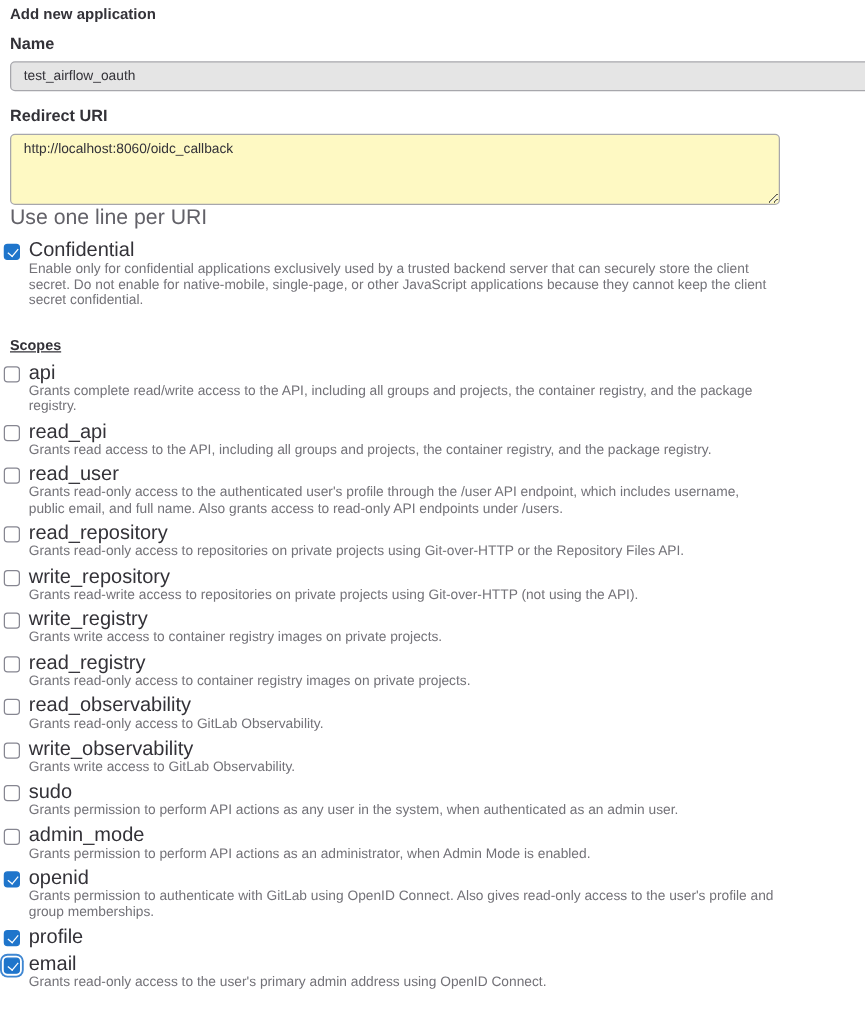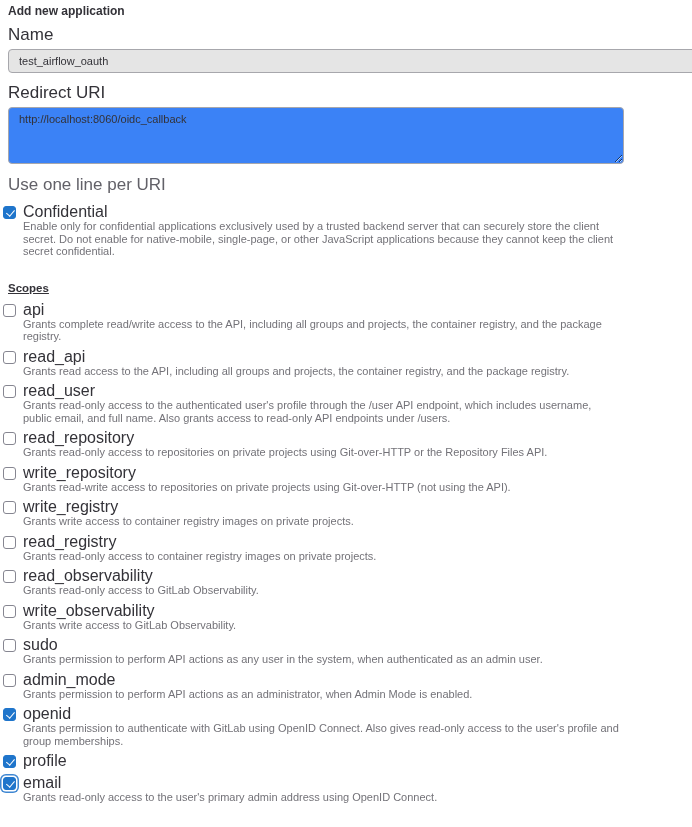--- a/index.html
+++ b/index.html
@@ -13,22 +13,22 @@
     color: #333238;
   }
   .page-title {
     font-size: 12px;
     font-weight: 700;
     line-height: 14px;
     margin-bottom: 10px;
   }
   .form-label {
     display: block;
-    font-size: 17px;
-    font-weight: 400;
+    font-size: 13px;
+    font-weight: 700;
     line-height: 13px;
     margin-bottom: 8px;
   }
   .text-input {
     display: block;
     width: 688px;
     height: 24px;
     padding: 0 10px;
     font-family: inherit;
     font-size: 11px;
@@ -43,24 +43,24 @@
     display: block;
     width: 616px;
     height: 57px;
     padding: 5px 10px;
     font-family: inherit;
     font-size: 11px;
     line-height: 13px;
     color: #333238;
     border: 1px solid #a7a7ac;
     border-radius: 4px;
-    background: #3b82f6;
+    background: #fef9c3;
     resize: both;
     outline: none;
-    margin-bottom: 14px;
+    margin-bottom: 3px;
   }
   .help-text {
     font-size: 17px;
     line-height: 13px;
     color: #626168;
     margin-bottom: 14px;
   }
   .check-row {
     display: flex;
     align-items: flex-start;

